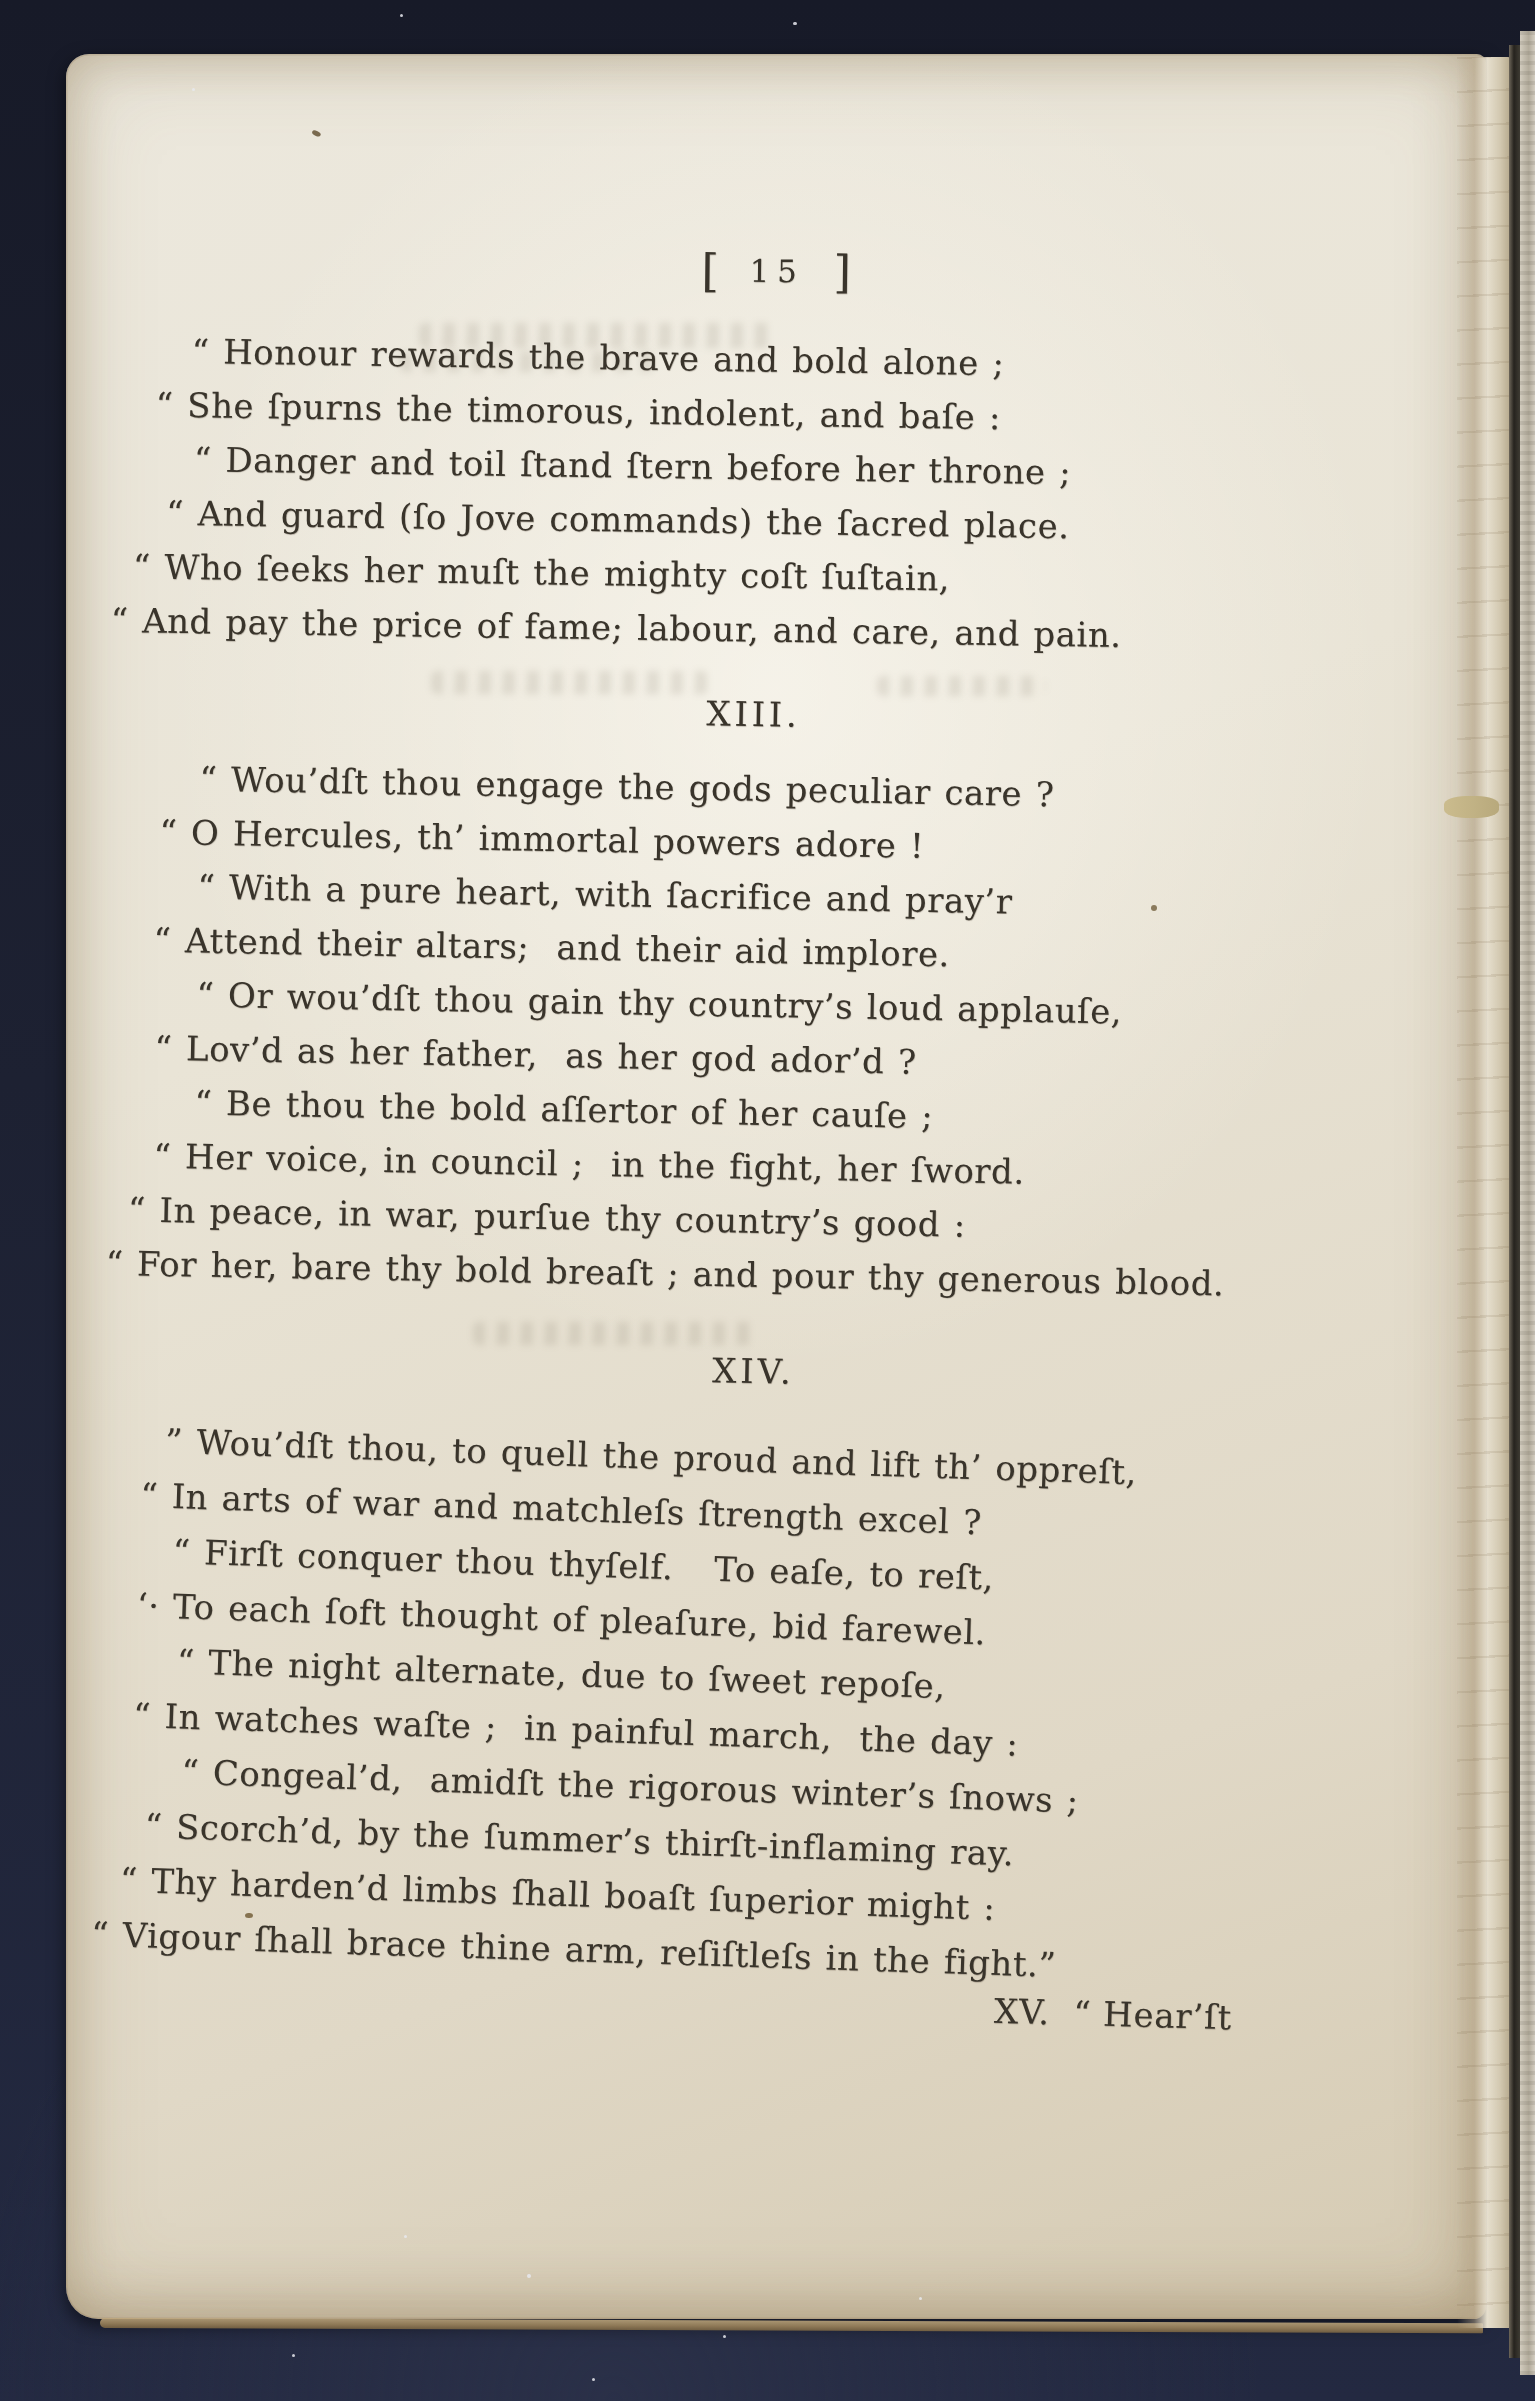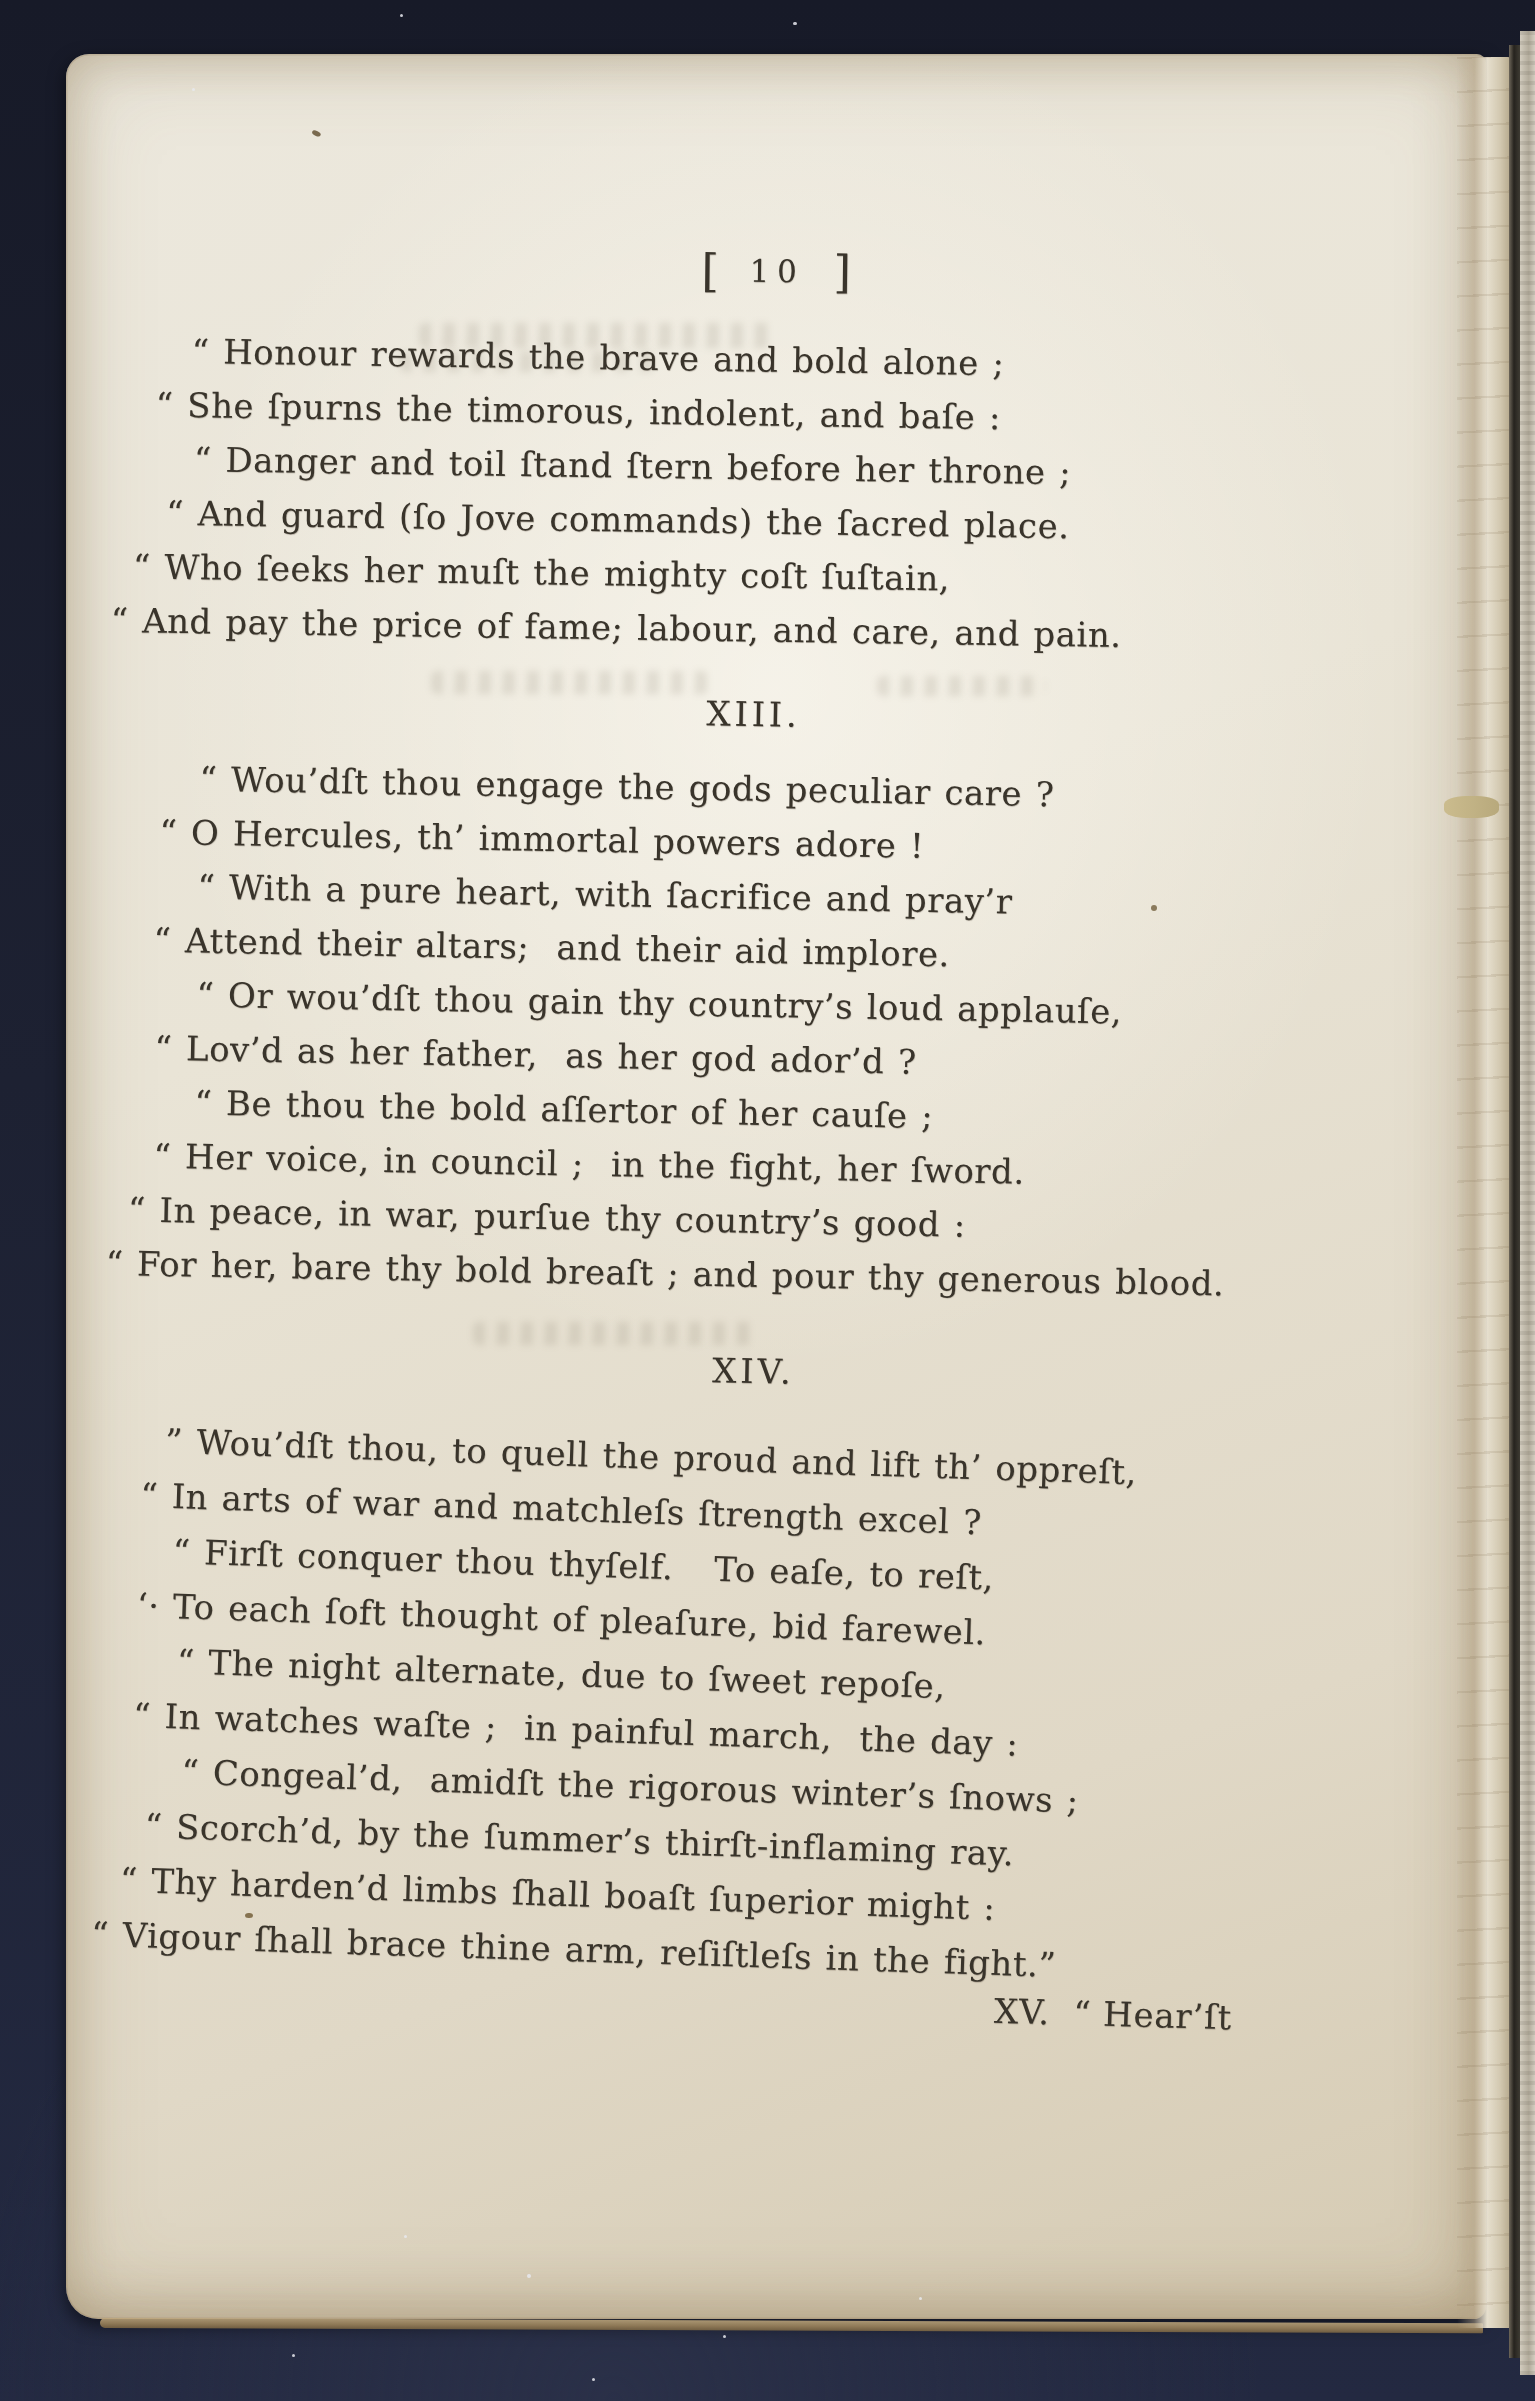--- a/index.html
+++ b/index.html
@@ -107,21 +107,21 @@
 <div class="dust" style="left:292px;top:2354px;width:3.1px;height:3.1px;"></div>
 <div class="dust" style="left:404px;top:2235px;width:3.1px;height:3.1px;"></div>
 <div class="dust" style="left:527px;top:2274px;width:3.8px;height:3.8px;"></div>
 <div class="dust" style="left:723px;top:2335px;width:3.1px;height:3.1px;"></div>
 <div class="dust" style="left:919px;top:2297px;width:3.1px;height:3.1px;"></div>
 <div class="dust" style="left:592px;top:2378px;width:3.1px;height:3.1px;"></div>
 
 <div class="content">
 
   <div class="page-header ink">
-    <span class="bracket">[</span><span class="pg-num">10</span><span class="bracket">]</span>
+    <span class="bracket">[</span><span class="pg-num">15</span><span class="bracket">]</span>
   </div>
 
   <section class="stanza stanza-0 ink">
       <div class="line" style="margin-left: 77px;">“ Honour rewards the brave and bold alone ;</div>
       <div class="line" style="margin-left: 42px;">“ She ſpurns the timorous, indolent, and baſe :</div>
       <div class="line" style="margin-left: 81px;">“ Danger and toil ſtand ſtern before her throne ;</div>
       <div class="line" style="margin-left: 54px;">“ And guard (ſo Jove commands) the ſacred place.</div>
       <div class="line" style="margin-left: 21.5px;">“ Who ſeeks her muſt the mighty coſt ſuſtain,</div>
       <div class="line" style="margin-left: 0px;">“ And pay the price of fame; labour, and care, and pain.</div>
     </section>

